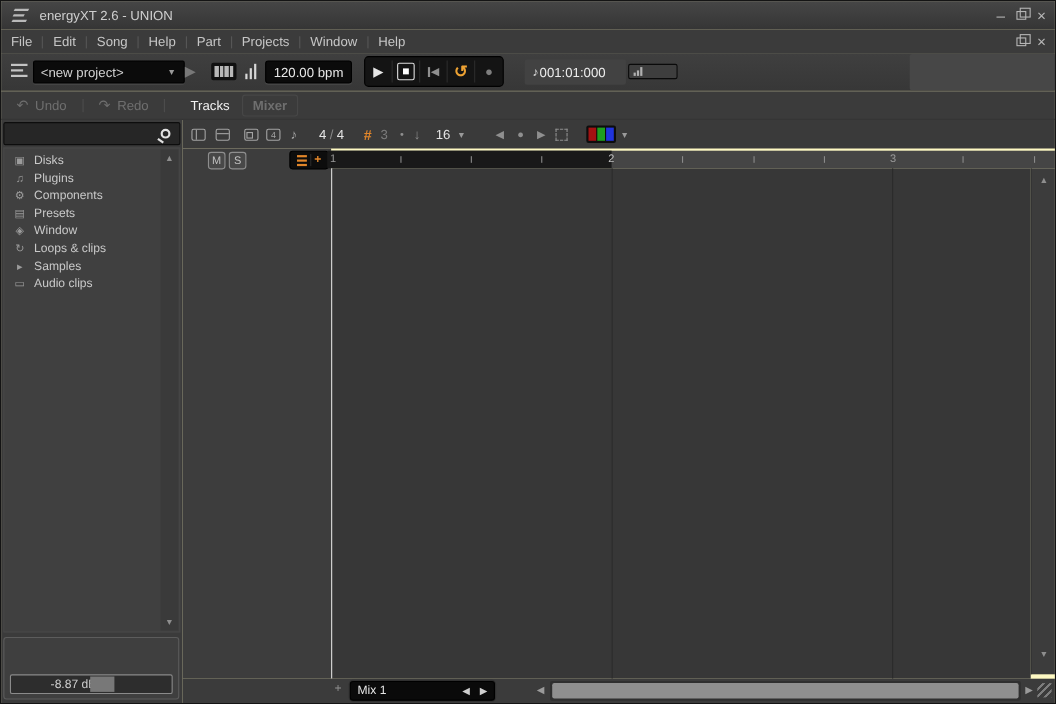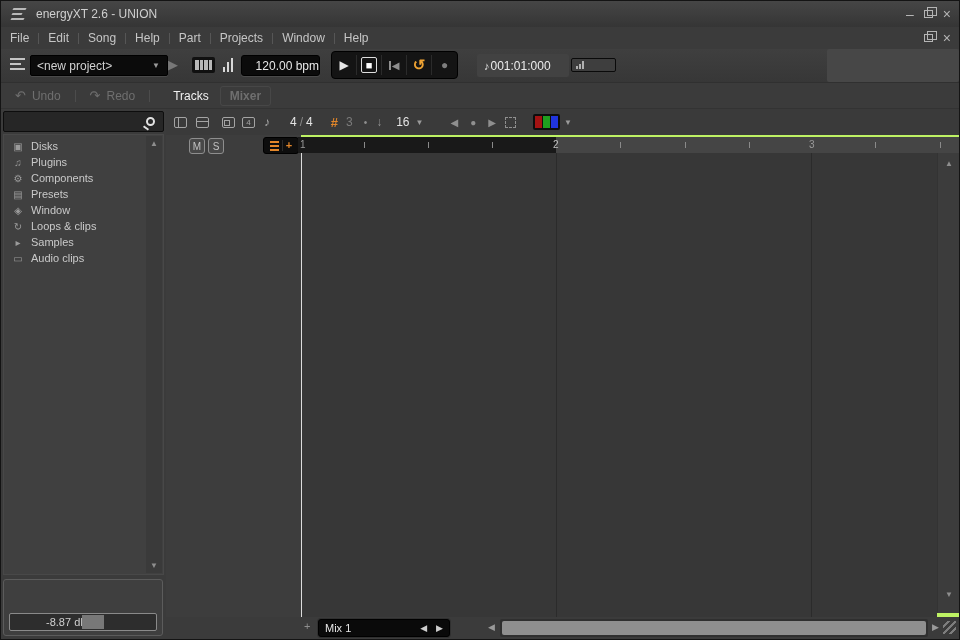--- a/index.html
+++ b/index.html
@@ -1,19 +1,19 @@
 <!DOCTYPE html>
 <html><head>
 <meta charset="utf-8">
 <style>
   * { box-sizing: border-box; margin: 0; padding: 0; }
   html,body { background:#222; }
   .window {
     position:relative; width:960px; height:640px; overflow:hidden;
-    background:#bef264; border:1px solid #141414;
+    background:#fef9c3; border:1px solid #141414;
     font-family:"Liberation Sans", sans-serif; color:#c8c8c8;
     -webkit-font-smoothing:antialiased;
   }
   .abs { position:absolute; }
 
   
   .titlebar { left:0; top:0; width:958px; height:26px;
     background:linear-gradient(#464646,#353535); display:flex; align-items:center; }
   .app-logo { width:16px; height:12px; margin-left:10px; display:flex; flex-direction:column; justify-content:space-between; }
   .app-logo span { height:2px; background:#b9b9b9; transform:skewX(-28deg); }
@@ -46,21 +46,21 @@
   .tb-play { left:167px; top:56px; font-size:13px; color:#787878; }
   .piano-icon { left:191px; top:56px; width:23px; height:16px; background:#101010; border-radius:2px;
     display:flex; gap:1px; padding:3px 3px; }
   .piano-icon span { flex:1; background:#b8b8b8; }
   .meter-icon { left:222px; top:56px; width:14px; height:15px; display:flex; align-items:flex-end; gap:2px; }
   .meter-icon span { width:2px; background:#d8d8d8; }
   .meter-icon span:nth-child(1){ height:5px; }
   .meter-icon span:nth-child(2){ height:10px; }
   .meter-icon span:nth-child(3){ height:14px; }
   .bpm-box { left:240px; top:54px; width:79px; height:21px; background:#0b0b0b; border:1px solid #000;
-    border-radius:3px; box-shadow:0 1px 0 #4a4a4a; display:flex; align-items:center; justify-content:flex-end;
+    border-radius:3px; box-shadow:0 1px 0 #4a4a4a; display:flex; align-items:center; justify-content:center;
     font-size:12px; color:#e8e8e8; }
   .transport { left:330px; top:50px; width:127px; height:28px; background:#141414;
     border-radius:4px; border:1px solid #000; display:flex; align-items:center; }
   .tbtn { width:25px; height:20px; display:flex; align-items:center; justify-content:center;
     border-right:1px solid #2b2b2b; font-size:12px; }
   .tbtn:last-child { border-right:none; }
   .t-play { color:#e6e6e6; }
   .stop-wrap { width:16px; height:16px; border:1px solid #dedede; border-radius:2px;
     display:flex; align-items:center; justify-content:center; }
   .t-stop { color:#ffffff; font-size:11px; line-height:1; }

